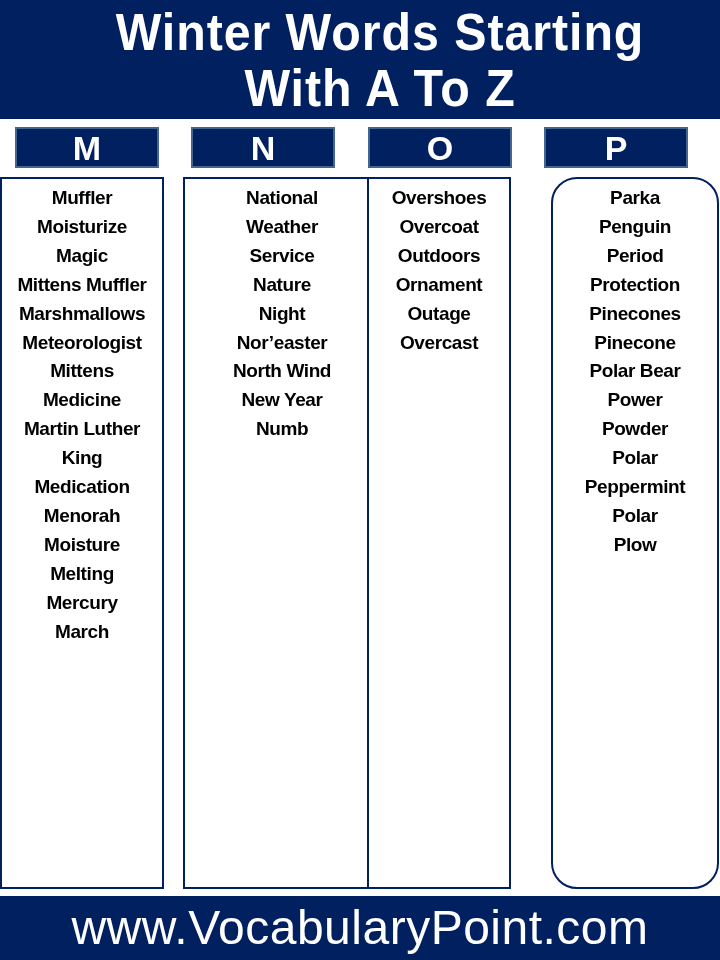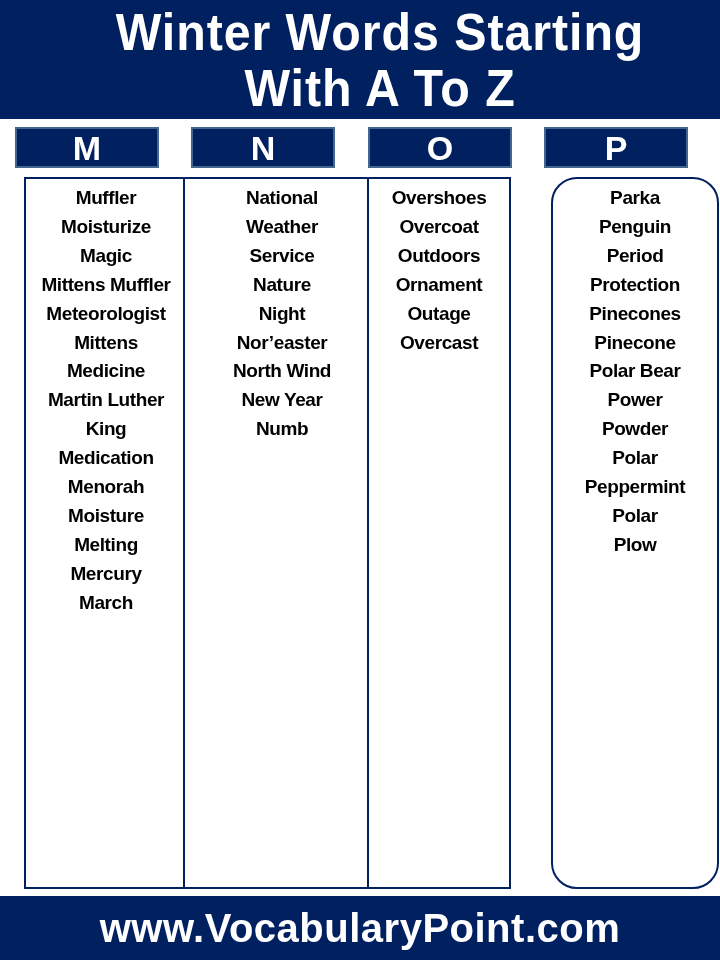--- a/index.html
+++ b/index.html
@@ -5,41 +5,42 @@
   html, body { margin:0; padding:0; }
   body { width:720px; height:960px; background:#ffffff; position:relative; overflow:hidden; font-family:"Liberation Sans", sans-serif; }
   .header { position:absolute; left:0; top:0; width:720px; height:119px; background:#002060; color:#fff; text-align:center;padding-left:20px; }
   .title-line { font-family:"Liberation Sans", sans-serif; font-weight:bold; font-size:52px; line-height:56px; letter-spacing:1px; transform:scaleX(0.93); }
   .title-line.l1 { padding-top:4px; }
   .letter-box { position:absolute; top:127px; height:41px; width:144px; background:#002060; border:2px solid #44658f; box-sizing:border-box; color:#fff; text-align:center; font-weight:bold; font-size:34px; line-height:38px; }
   .column { position:absolute; top:177px; height:712px; border:2px solid #002060; box-sizing:border-box; background:#fff; text-align:center; }
   .word { font-family:"Liberation Sans", sans-serif; font-weight:bold; font-size:19px; line-height:28.9px; color:#000; white-space:nowrap; letter-spacing:-0.4px; }
   .words { padding-top:5px; }
   .footer { position:absolute; left:0; top:896px; width:720px; height:64px; background:#002060; color:#fff; text-align:center; }
-  .footer-text { font-weight:bold; font-size:40px; line-height:64px; letter-spacing:0.5px; }
+  .footer-text { font-weight:normal; font-size:48px; line-height:64px; letter-spacing:0.5px; }
 </style>
 </head>
 <body>
 
 <div class="header">
   <div class="title-line l1">Winter Words Starting</div>
   <div class="title-line">With A To Z</div>
 </div>
 
 <div class="letter-box" style="left:15px;">M</div>
 <div class="letter-box" style="left:191px;">N</div>
 <div class="letter-box" style="left:368px;">O</div>
 <div class="letter-box" style="left:544px;">P</div>
 
-<div class="column" style="left:0px; width:164px;margin-left:24px;">
+<div class="column" style="left:0px; width:164px;">
     <div class="words">
       <div class="word">Muffler</div>
       <div class="word">Moisturize</div>
       <div class="word">Magic</div>
       <div class="word">Mittens Muffler</div>
+      <div class="word">Marshmallows</div>
       <div class="word">Meteorologist</div>
       <div class="word">Mittens</div>
       <div class="word">Medicine</div>
       <div class="word">Martin Luther</div>
       <div class="word">King</div>
       <div class="word">Medication</div>
       <div class="word">Menorah</div>
       <div class="word">Moisture</div>
       <div class="word">Melting</div>
       <div class="word">Mercury</div>

